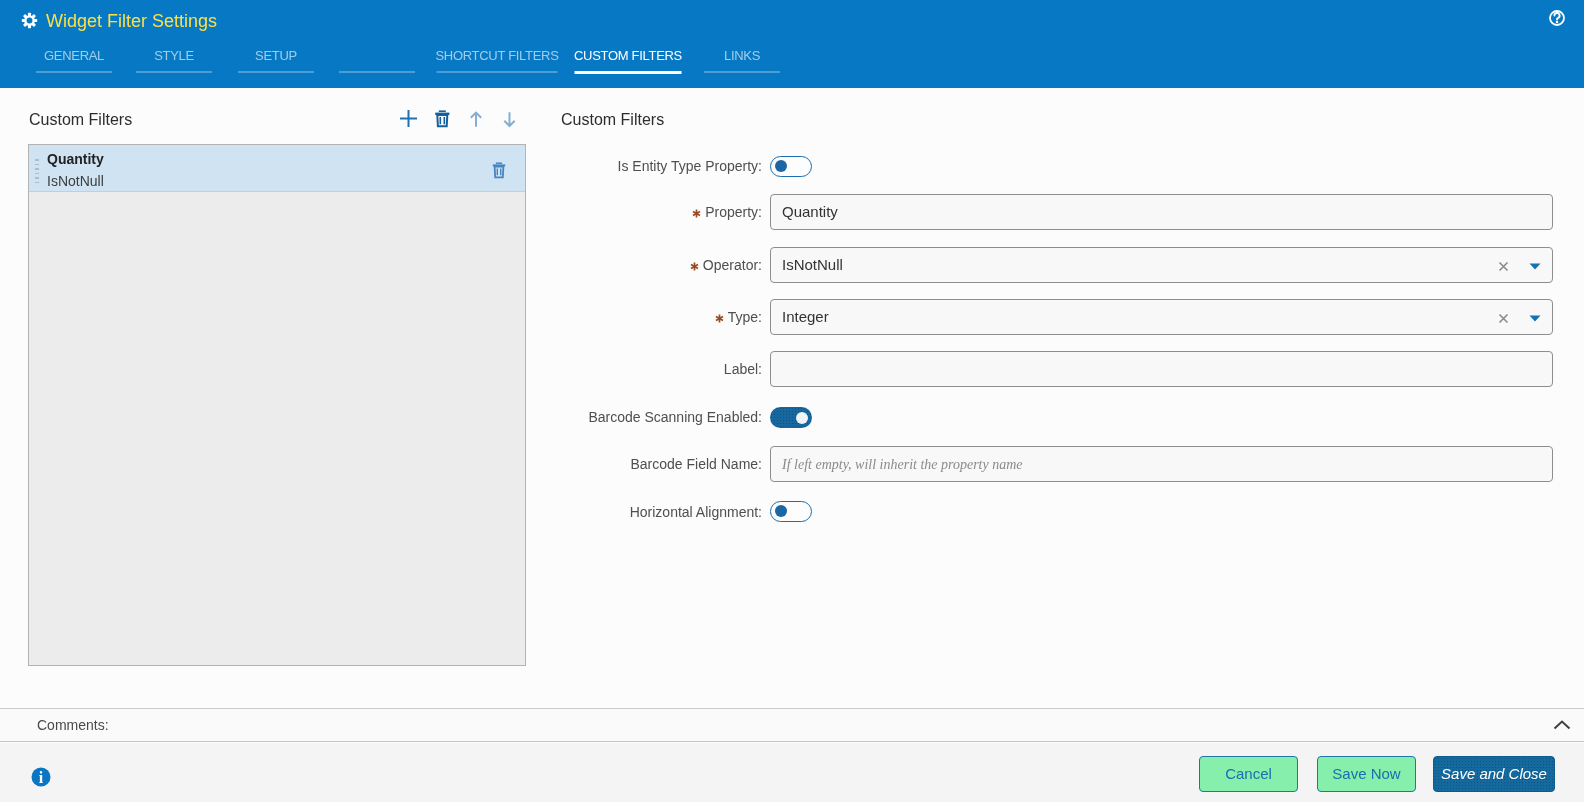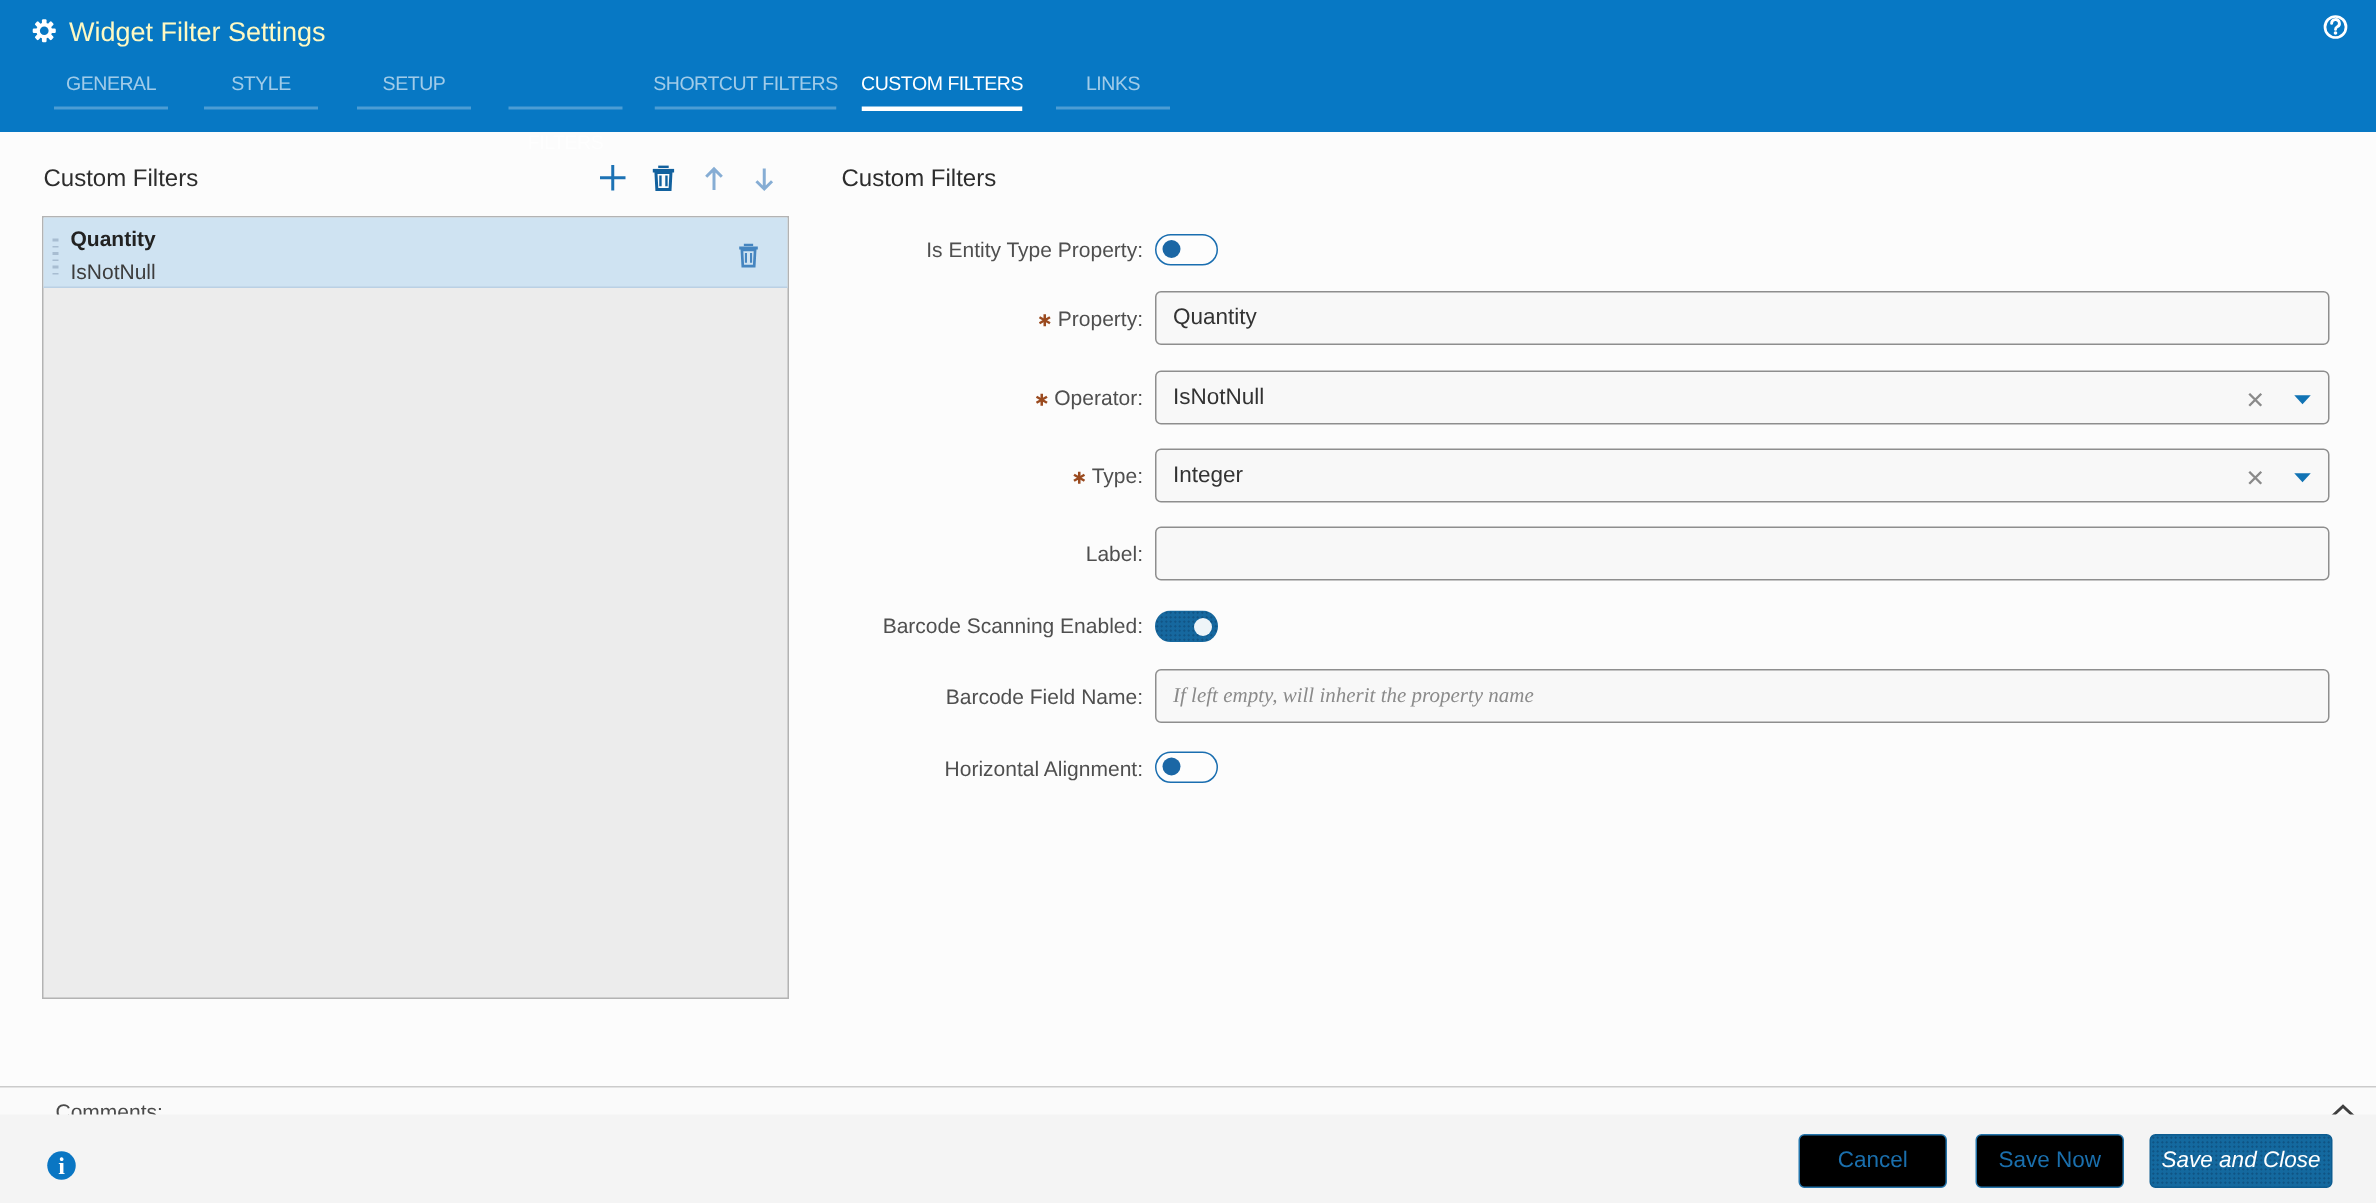--- a/index.html
+++ b/index.html
@@ -1,21 +1,21 @@
 <!DOCTYPE html>
 <html><head>
 <meta charset="utf-8">
 <style>
 * { margin:0; padding:0; box-sizing:border-box; }
 html,body { width:1584px; height:802px; overflow:hidden; }
 body { font-family:"Liberation Sans", sans-serif; background:#fcfcfc; position:relative; }
 
 
 #header { position:absolute; left:0; top:0; width:1584px; height:88px; background:#0778c4; }
-#title { position:absolute; left:46px; top:10px; color:#fef9c3; font-size:18px; line-height:23px; }
+#title { position:absolute; left:46px; top:10px; color:#fde047; font-size:18px; line-height:23px; }
 #gear { position:absolute; left:21px; top:12px; }
 #help { position:absolute; left:1548px; top:9px; }
 .tab { position:absolute; top:48px; transform:translateX(-50%); color:rgba(255,255,255,0.62); font-size:13px; letter-spacing:-0.3px; line-height:15px; white-space:nowrap; }
 .tabu { position:absolute; top:71px; height:2px; transform:translateX(-50%); background:rgba(255,255,255,0.28); }
 .tabu.active { top:70.5px; height:3px; background:#fff; }
 .tab.active { color:#fff; }
 
 
 #lhead { position:absolute; left:29px; top:111px; font-size:16px; color:#2d2d2d; }
 #toolicons { position:absolute; left:398px; top:108px; }
@@ -34,25 +34,25 @@
 .field .ph { font-style:italic; color:#8a8a8a; font-size:14px; }
 .ddx { position:absolute; top:0; }
 
 .toggle { position:absolute; width:42px; height:21px; border-radius:11px; }
 .toggle.off { background:#fdfdfd; border:1.5px solid #1a6eb0; }
 .toggle.off .knob { position:absolute; left:4px; top:3px; width:12px; height:12px; border-radius:50%; background:#1b67a5; }
 .toggle.on { background:#16689f; background-image:radial-gradient(rgba(0,20,50,0.25) 0.7px, transparent 0.8px); background-size:3px 3px; }
 .toggle.on .knob { position:absolute; right:4.5px; top:4.5px; width:12px; height:12px; border-radius:50%; background:#eef4f8; }
 
 
-#comments { position:absolute; left:0; top:708px; width:1584px; height:34px; background:#fafafa; border-top:1px solid #cbcbcb; border-bottom:1px solid #c6c6c6;margin-top:16px; }
+#comments { position:absolute; left:0; top:708px; width:1584px; height:34px; background:#fafafa; border-top:1px solid #cbcbcb; border-bottom:1px solid #c6c6c6; }
 #comments .ctext { position:absolute; left:37px; top:8px; font-size:14px; color:#4a4a4a; }
 #comments svg { position:absolute; left:1553px; top:11px; }
 #footer { position:absolute; left:0; top:743px; width:1584px; height:59px; background:#f4f4f4; }
-.btn { position:absolute; top:13px; height:36px; border-radius:4px; border:1px solid #2374ab; background:#000000; color:#1a6fad; font-size:15px; text-align:center; line-height:34px; }
+.btn { position:absolute; top:13px; height:36px; border-radius:4px; border:1px solid #2374ab; background:#86efac; color:#1a6fad; font-size:15px; text-align:center; line-height:34px; }
 .btn.primary { background-color:#14699f; background-image:radial-gradient(rgba(0,25,55,0.28) 0.7px, transparent 0.8px); background-size:3px 3px; color:#fff; border-color:#0d5c90;font-style:italic; }
 </style>
 </head>
 <body>
 
 <div id="header">
   <svg id="gear" width="17" height="17" viewBox="0 0 17 17">
       <g fill="#fff">
         <circle cx="8.5" cy="8.5" r="5.3"></circle>
         <g id="t">

